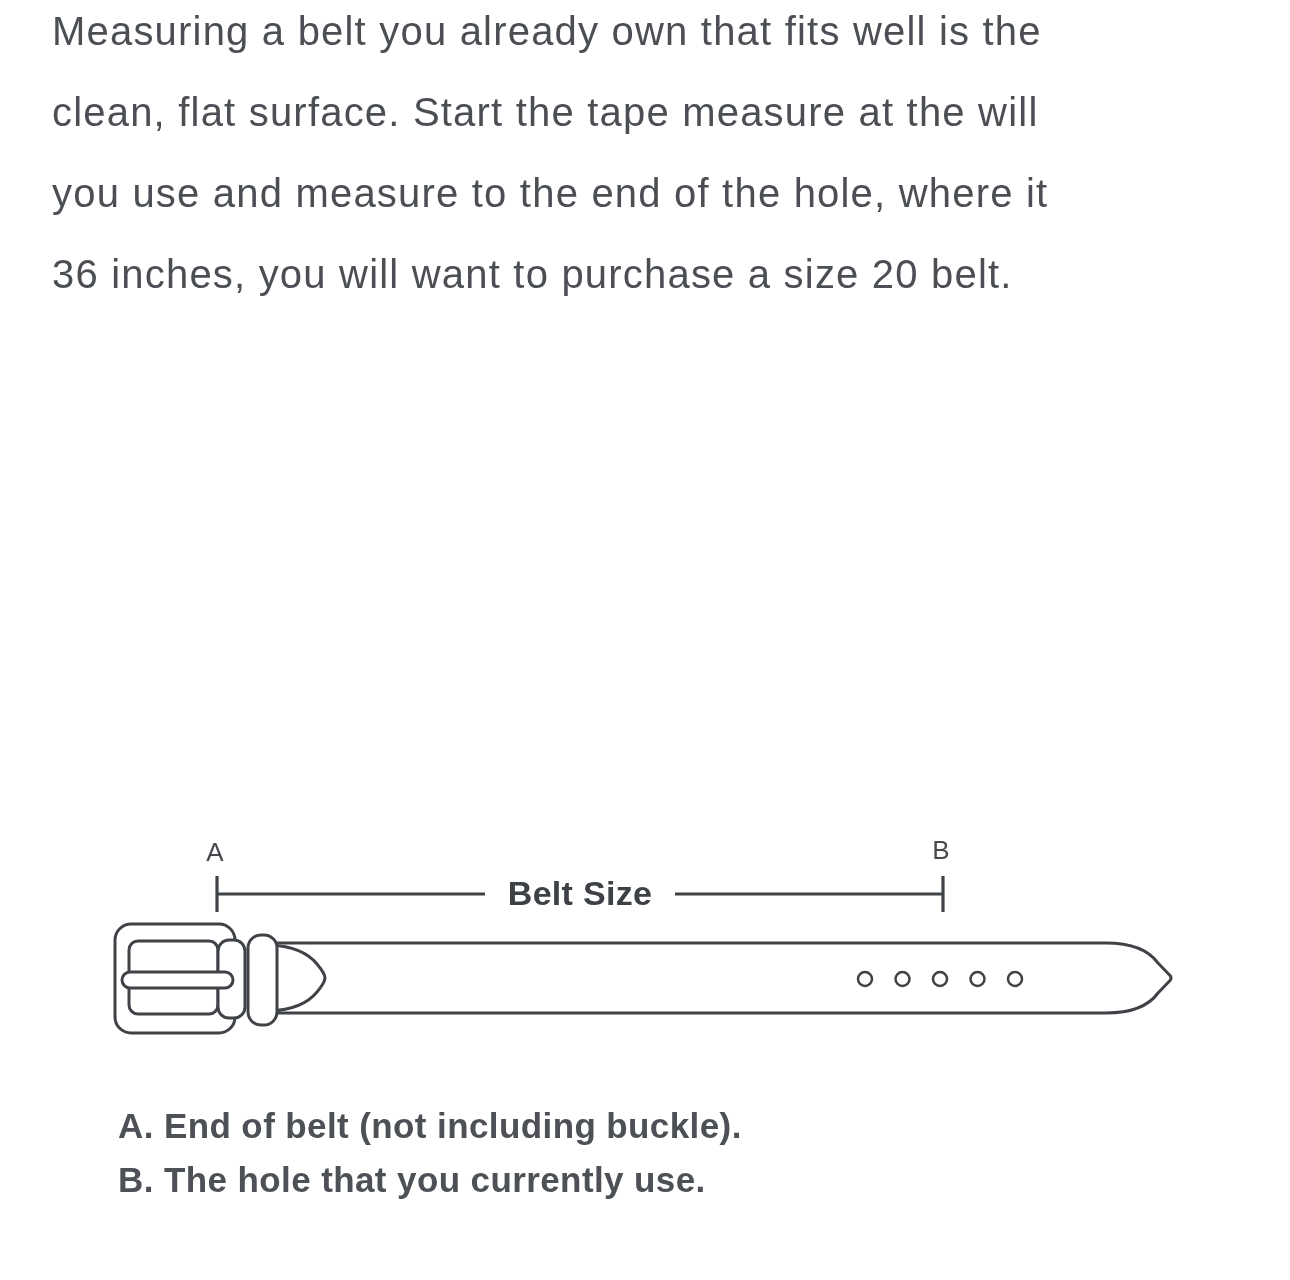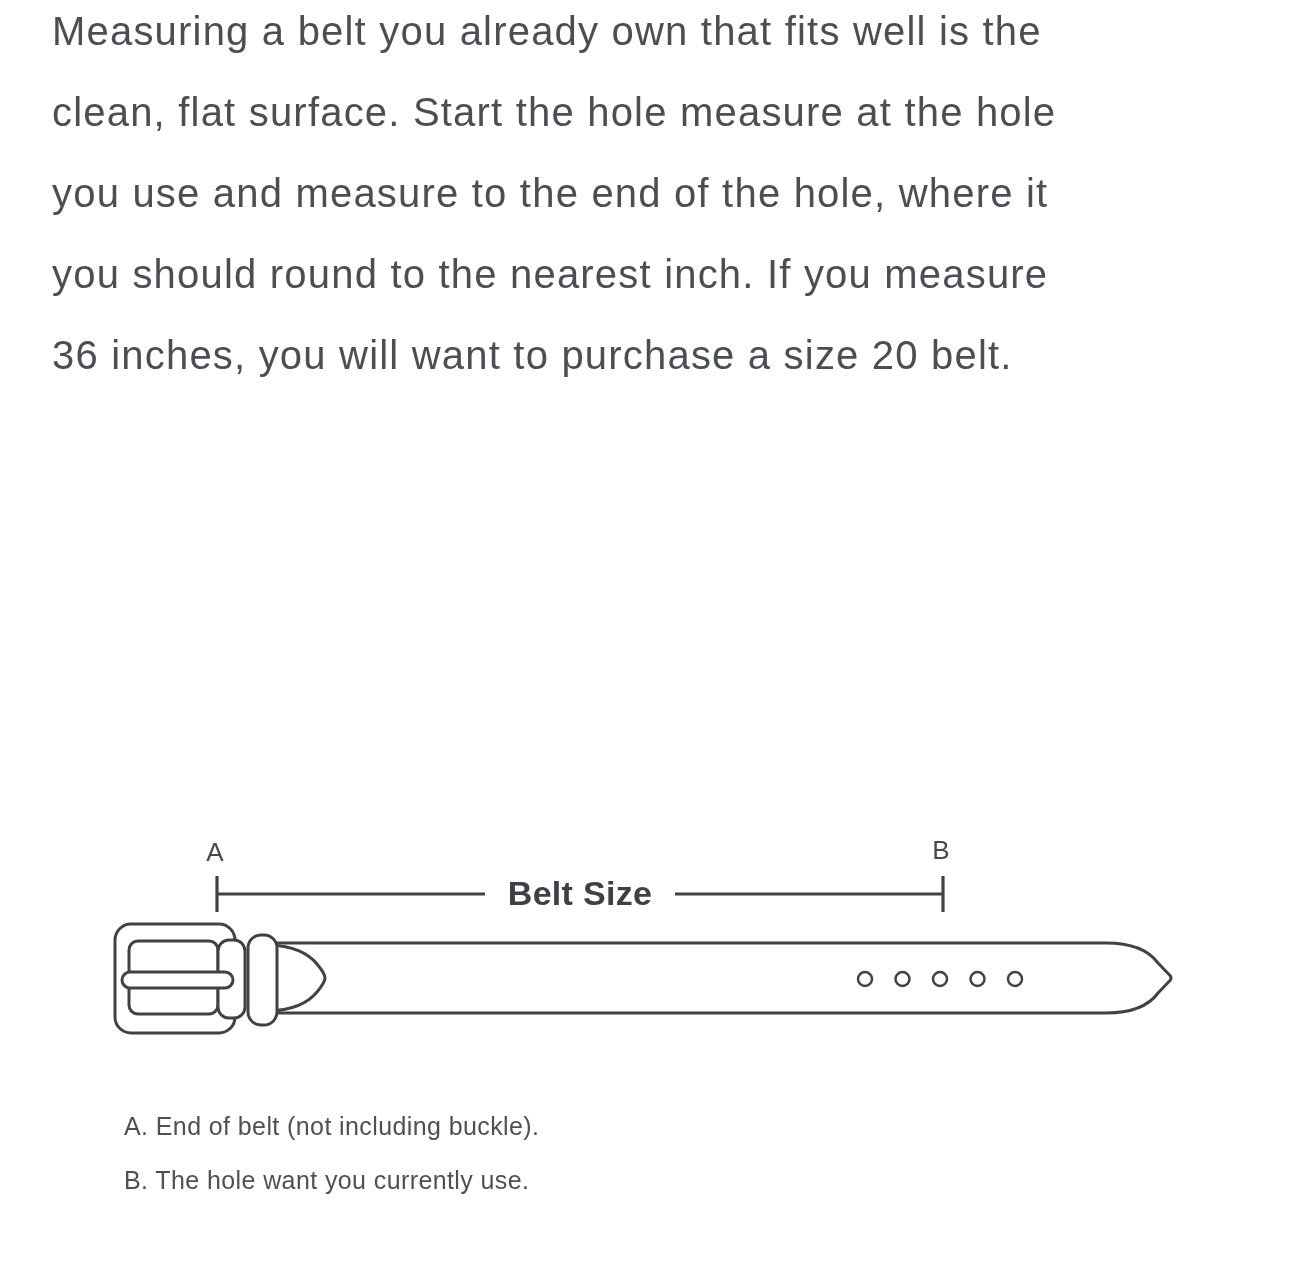--- a/index.html
+++ b/index.html
@@ -64,39 +64,38 @@
     stroke-width:3;
     stroke-linejoin:round;
   }
   .shape circle{
     fill:#ffffff;
     stroke:var(--diagram-stroke);
     stroke-width:2.5;
   }
   .cap{
     position:absolute;
-    left:124px;
+    left:118px;
     color:var(--caption-text);
-    font-size:25px;
-    font-weight:400;
+    font-size:35px;
+    font-weight:700;
     letter-spacing:0.4px;
     line-height:34px;
     white-space:nowrap;
   }
   .cap-a{top:1109px;}
   .cap-b{top:1163px;}
 </style>
 </head>
 <body>
 
 <div class="para">
   <div class="pline">Measuring a belt you already own that fits well is the</div>
-  <div class="pline">clean, flat surface. Start the hole measure at the hole</div>
+  <div class="pline">clean, flat surface. Start the tape measure at the will</div>
   <div class="pline">you use and measure to the end of the hole, where it</div>
-  <div class="pline">you should round to the nearest inch. If you measure</div>
   <div class="pline">36 inches, you will want to purchase a size 20 belt.</div>
 </div>
 
 <svg class="diagram" width="1290" height="260" viewBox="0 0 1290 260">
 
   <text x="215" y="41" class="ab">A</text>
   <text x="941" y="39" class="ab">B</text>
 
   <line x1="217" y1="56" x2="217" y2="92" class="mline"></line>
   <line x1="943" y1="56" x2="943" y2="92" class="mline"></line>
@@ -117,13 +116,13 @@
         <circle cx="865" cy="159" r="7"></circle>
         <circle cx="902.5" cy="159" r="7"></circle>
         <circle cx="940" cy="159" r="7"></circle>
         <circle cx="977.5" cy="159" r="7"></circle>
         <circle cx="1015" cy="159" r="7"></circle>
       </g>
   </g>
 </svg>
 
 <div class="cap cap-a">A. End of belt (not including buckle).</div>
-<div class="cap cap-b">B. The hole want you currently use.</div>
+<div class="cap cap-b">B. The hole that you currently use.</div>
 
 </body></html>

